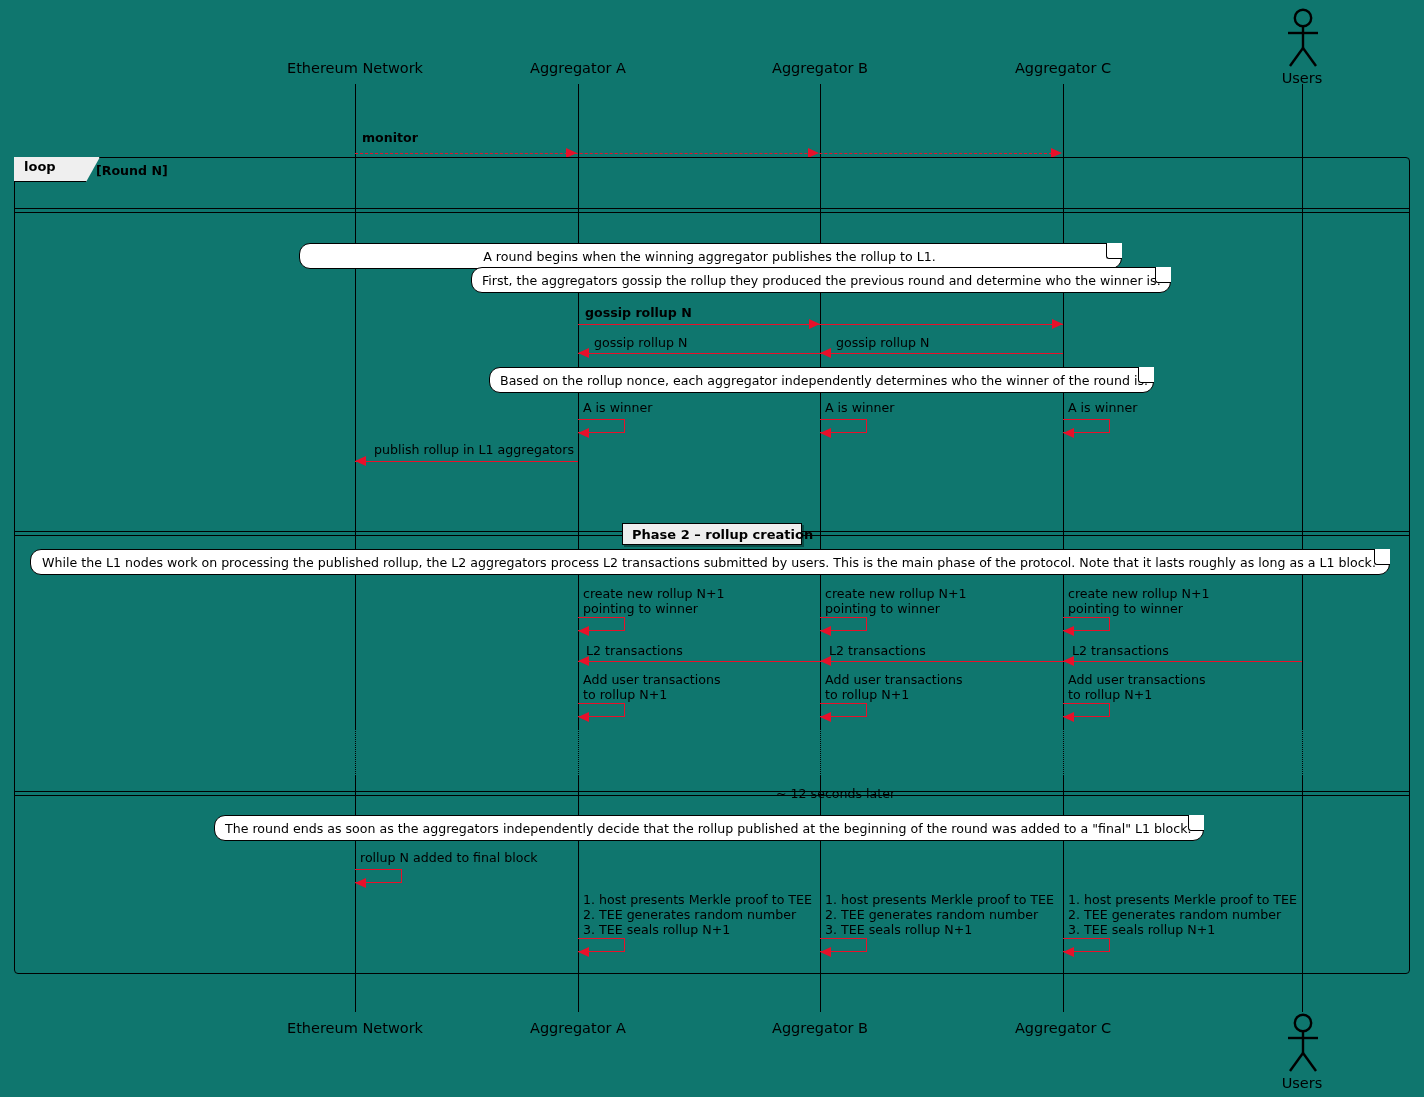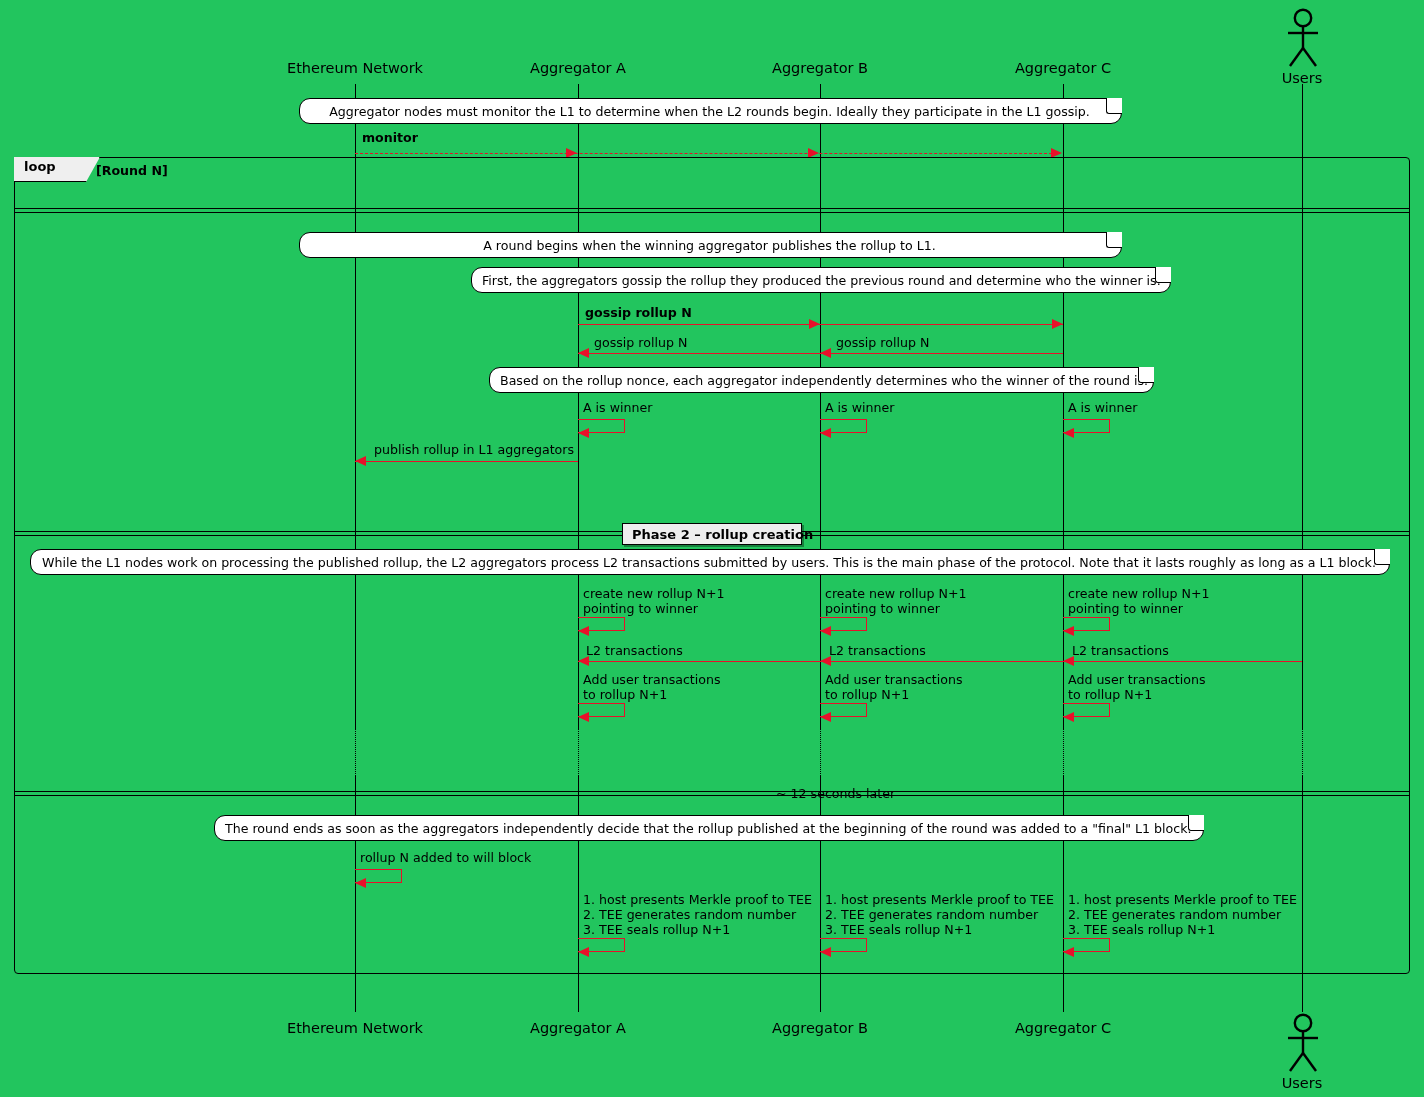--- a/index.html
+++ b/index.html
@@ -1,18 +1,18 @@
 <!DOCTYPE html>
 <html><head>
 <meta charset="utf-8">
 <title>Rollup Protocol Sequence Diagram</title>
 <style>
   html,body{margin:0;padding:0;background:#ffffff;}
   body{font-family:"DejaVu Sans",sans-serif;}
-  #stage{position:relative;width:1424px;height:1097px;background:#22c55e;overflow:hidden;}
+  #stage{position:relative;width:1424px;height:1097px;background:#0f766e;overflow:hidden;}
   .lifeline{position:absolute;width:0;border-left:1px solid #000;}
   .lifeline.dotted{border-left:1px dotted #000;}
   .plabel{position:absolute;font-size:14.5px;color:#000;white-space:nowrap;text-align:center;}
   .actor{position:absolute;}
   .note{position:absolute;box-sizing:border-box;background:#fff;border:1.4px solid #000;
         border-radius:11px;font-size:12.6px;color:#000;line-height:1.15;
         padding:5px 12px 5px 10px;white-space:nowrap;}
   .note .fold{position:absolute;right:-1px;top:-1px;width:15px;height:15px;
         background:#fff;border-left:1.4px solid #000;border-bottom:1.4px solid #000;
         border-bottom-left-radius:3px;transform:skewX(0deg);}
@@ -72,41 +72,37 @@
   <div class="lifeline" style="left:820px;top:776px;height:236px;"></div>
 
   <div class="lifeline" style="left:1063px;top:84px;height:645px;"></div>
   <div class="lifeline dotted" style="left:1063px;top:729px;height:47px;"></div>
   <div class="lifeline" style="left:1063px;top:776px;height:236px;"></div>
 
   <div class="lifeline" style="left:1302px;top:84px;height:645px;"></div>
   <div class="lifeline dotted" style="left:1302px;top:729px;height:47px;"></div>
   <div class="lifeline" style="left:1302px;top:776px;height:236px;"></div>
 
-  <div class="note ctr" style="left:299px;top:98px;width:823px;height:26px;line-height:16px;">
-    <span>Aggregator nodes must monitor the L1 to determine when the L2 rounds begin. Ideally they participate in the L1 gossip.</span>
-    <span class="fold"></span>
-  </div>
 
   <div class="mlabel b" style="left:362px;top:131px;">monitor</div>
   <div class="msg dash" style="left:355px;top:153px;width:702px;"></div>
   <div class="ahead r" style="left:566px;top:148px;"></div>
   <div class="ahead r" style="left:808px;top:148px;"></div>
   <div class="ahead r" style="left:1051px;top:148px;"></div>
 
   <div class="frame" style="left:14px;top:157px;width:1396px;height:817px;border-radius:4px;"></div>
   <div class="frametag frametag-clip" style="left:14px;top:157px;width:86px;height:25px;">
     <span>loop</span>
   </div>
   <div class="frameguard" style="left:96px;top:163px;">[Round N]</div>
 
   <div class="divider" style="left:14px;top:208px;width:1396px;"></div>
   <div class="divider" style="left:14px;top:212px;width:1396px;"></div>
 
-  <div class="note ctr" style="left:299px;top:232px;width:823px;height:26px;line-height:16px;">
+  <div class="note ctr" style="left:299px;top:243px;width:823px;height:26px;line-height:16px;">
     <span>A round begins when the winning aggregator publishes the rollup to L1.</span>
     <span class="fold"></span>
   </div>
 
   <div class="note ctr" style="left:471px;top:267px;width:700px;height:26px;line-height:16px;">
     <span>First, the aggregators gossip the rollup they produced the previous round and determine who the winner is.</span>
     <span class="fold"></span>
   </div>
 
   <div class="mlabel b" style="left:585px;top:306px;">gossip rollup N</div>
@@ -206,21 +202,21 @@
   <div class="delaylbl" style="left:776px;top:740px;margin-top:46px;">~ 12 seconds later</div>
 
   <div class="divider" style="left:14px;top:791px;width:1396px;"></div>
   <div class="divider" style="left:14px;top:795px;width:1396px;"></div>
 
   <div class="note ctr" style="left:214px;top:815px;width:990px;height:26px;line-height:16px;">
     <span>The round ends as soon as the aggregators independently decide that the rollup published at the beginning of the round was added to a "final" L1 block.</span>
     <span class="fold"></span>
   </div>
 
-  <div class="mlabel" style="left:360px;top:851px;">rollup N added to will block</div>
+  <div class="mlabel" style="left:360px;top:851px;">rollup N added to final block</div>
   <div class="selfloop" style="left:355px;top:869px;width:47px;height:14px;"></div>
   <div class="ahead l" style="left:355px;top:878px;"></div>
 
   <div class="mlabel" style="left:583px;top:893px;">
     <span>1. host presents Merkle proof to TEE</span><br>
     <span>2. TEE generates random number</span><br>
     <span>3. TEE seals rollup N+1</span>
   </div>
   <div class="selfloop" style="left:578px;top:938px;width:47px;height:14px;"></div>
   <div class="ahead l" style="left:578px;top:947px;"></div>

